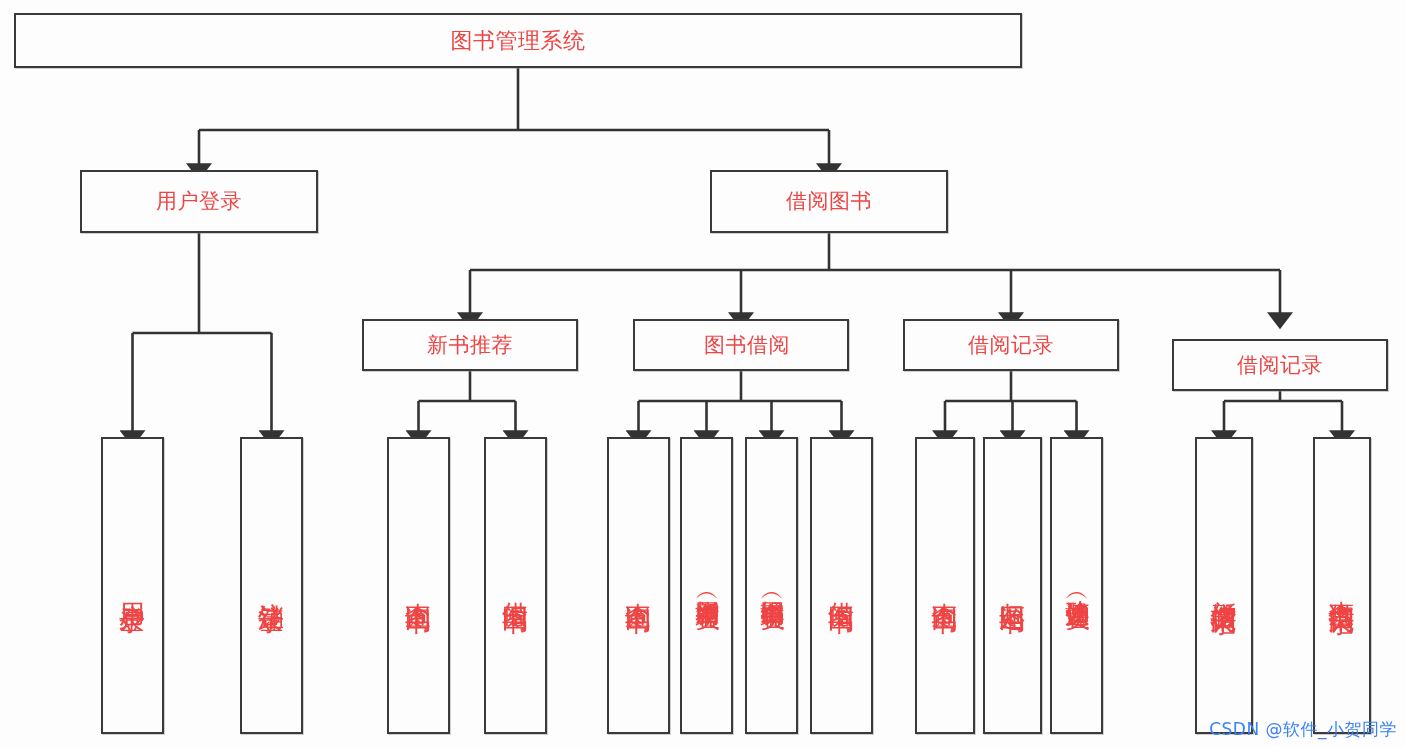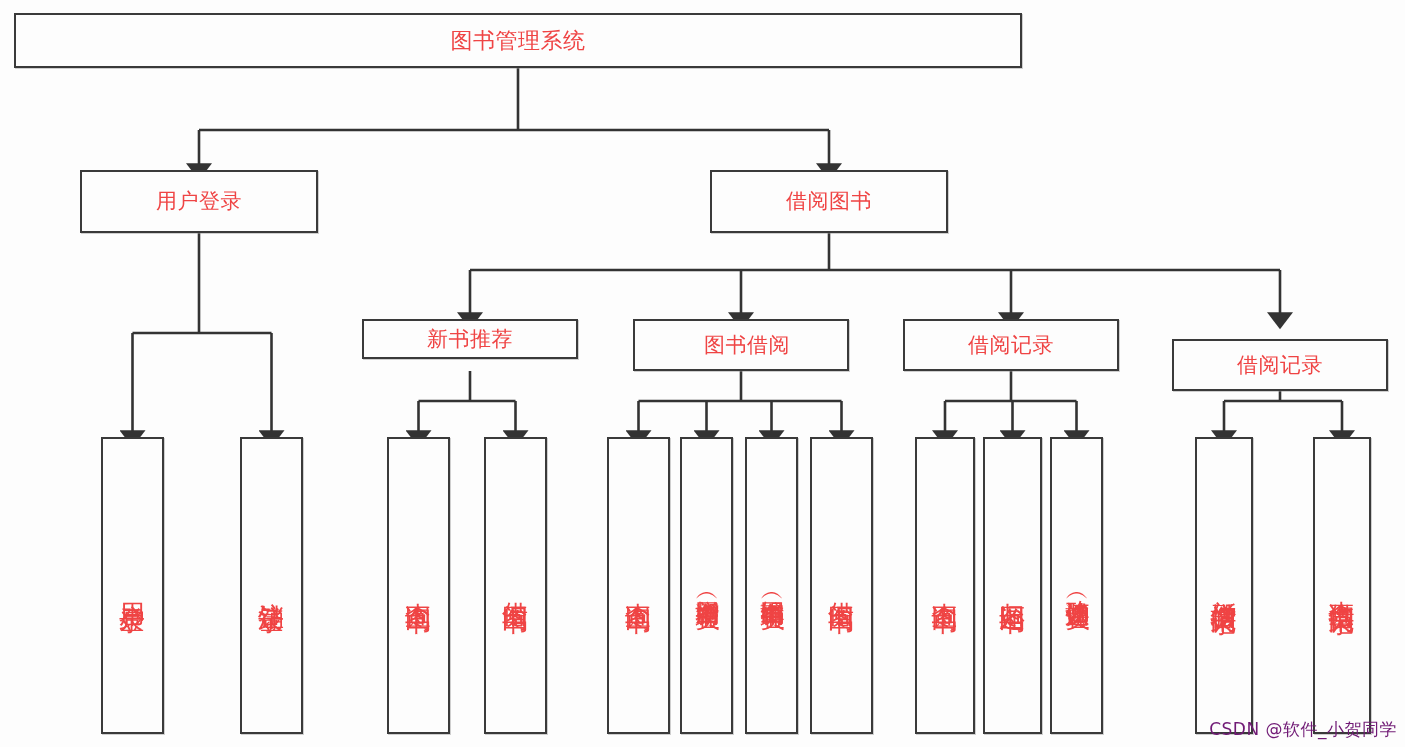--- a/index.html
+++ b/index.html
@@ -66,21 +66,21 @@
   }
   .node.v.small .lbl {
     font-size: 24px;
     letter-spacing: 1px;
   }
   .watermark {
     position: absolute;
     right: 8px;
     bottom: 6px;
     font-size: 17px;
-    color: #701a75;
+    color: #3b82f6;
     letter-spacing: 0.5px;
     white-space: nowrap;
     user-select: none;
   }
 </style>
 </head>
 <body>
 
 <div id="canvas">
 
@@ -130,21 +130,21 @@
   <div id="nodes-layer">
       <div class="node h root" style="left: 14px; top: 13px; width: 1008px; height: 55px;">
         <span class="lbl">图书管理系统</span>
       </div>
       <div class="node h" style="left: 80px; top: 170px; width: 238px; height: 63px;">
         <span class="lbl">用户登录</span>
       </div>
       <div class="node h" style="left: 710px; top: 170px; width: 238px; height: 63px;">
         <span class="lbl">借阅图书</span>
       </div>
-      <div class="node h" style="left: 362px; top: 319px; width: 216px; height: 40px;">
+      <div class="node h" style="left: 362px; top: 319px; width: 216px; height: 52px;">
         <span class="lbl">新书推荐</span>
       </div>
       <div class="node h" style="left: 633px; top: 319px; width: 216px; height: 52px; padding-left: 12px;">
         <span class="lbl">图书借阅</span>
       </div>
       <div class="node h" style="left: 903px; top: 319px; width: 216px; height: 52px;">
         <span class="lbl">借阅记录</span>
       </div>
       <div class="node h" style="left: 1172px; top: 319px; width: 216px; height: 52px; margin-top: 20px;">
         <span class="lbl">借阅记录</span>

